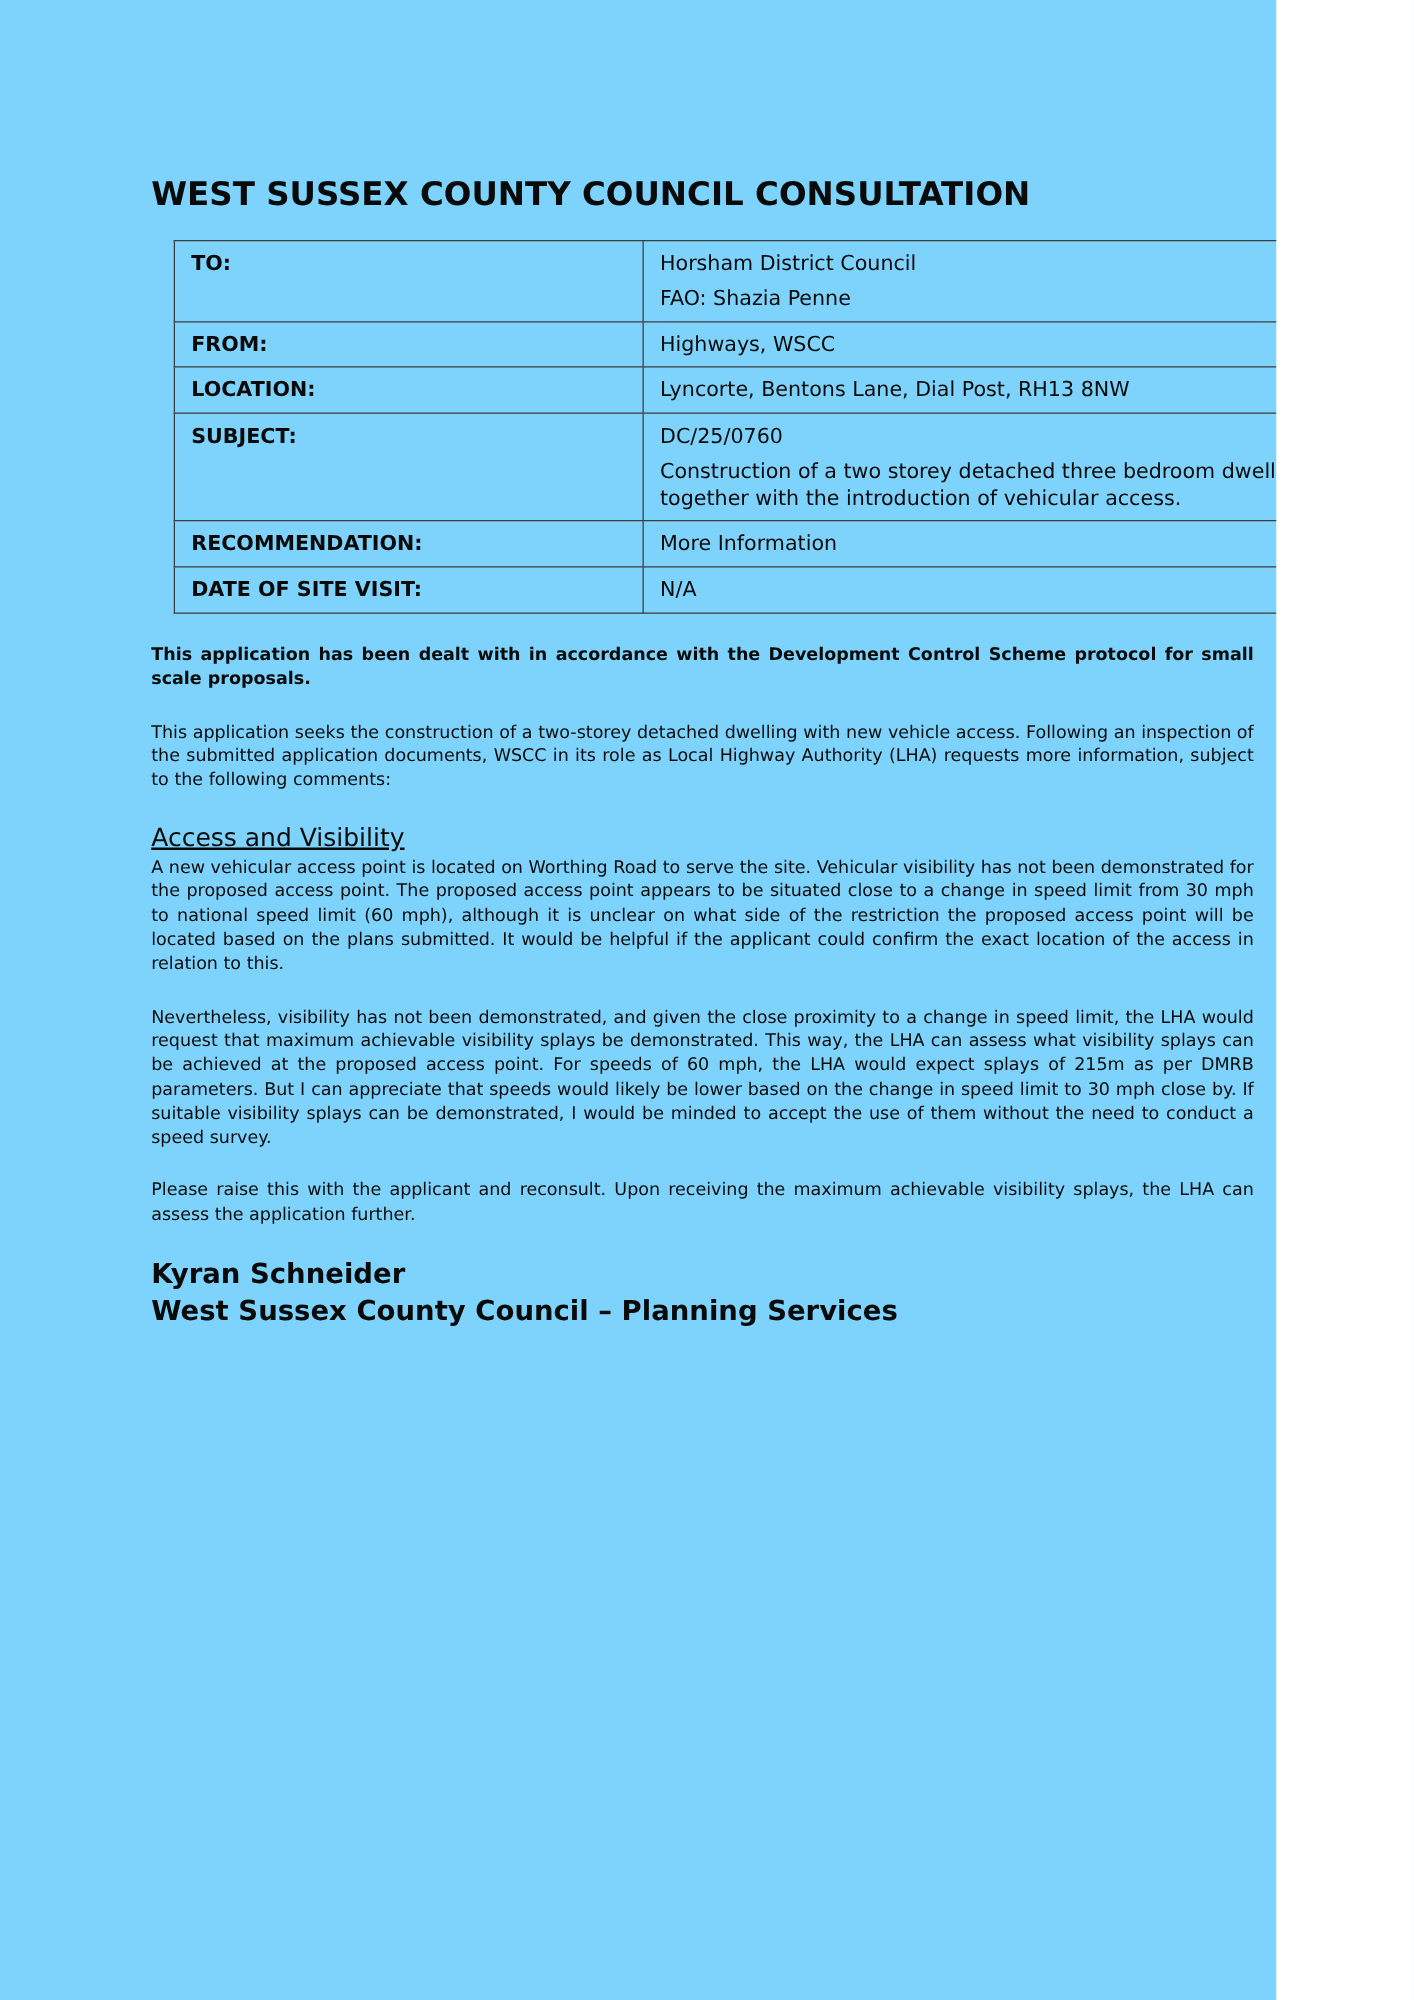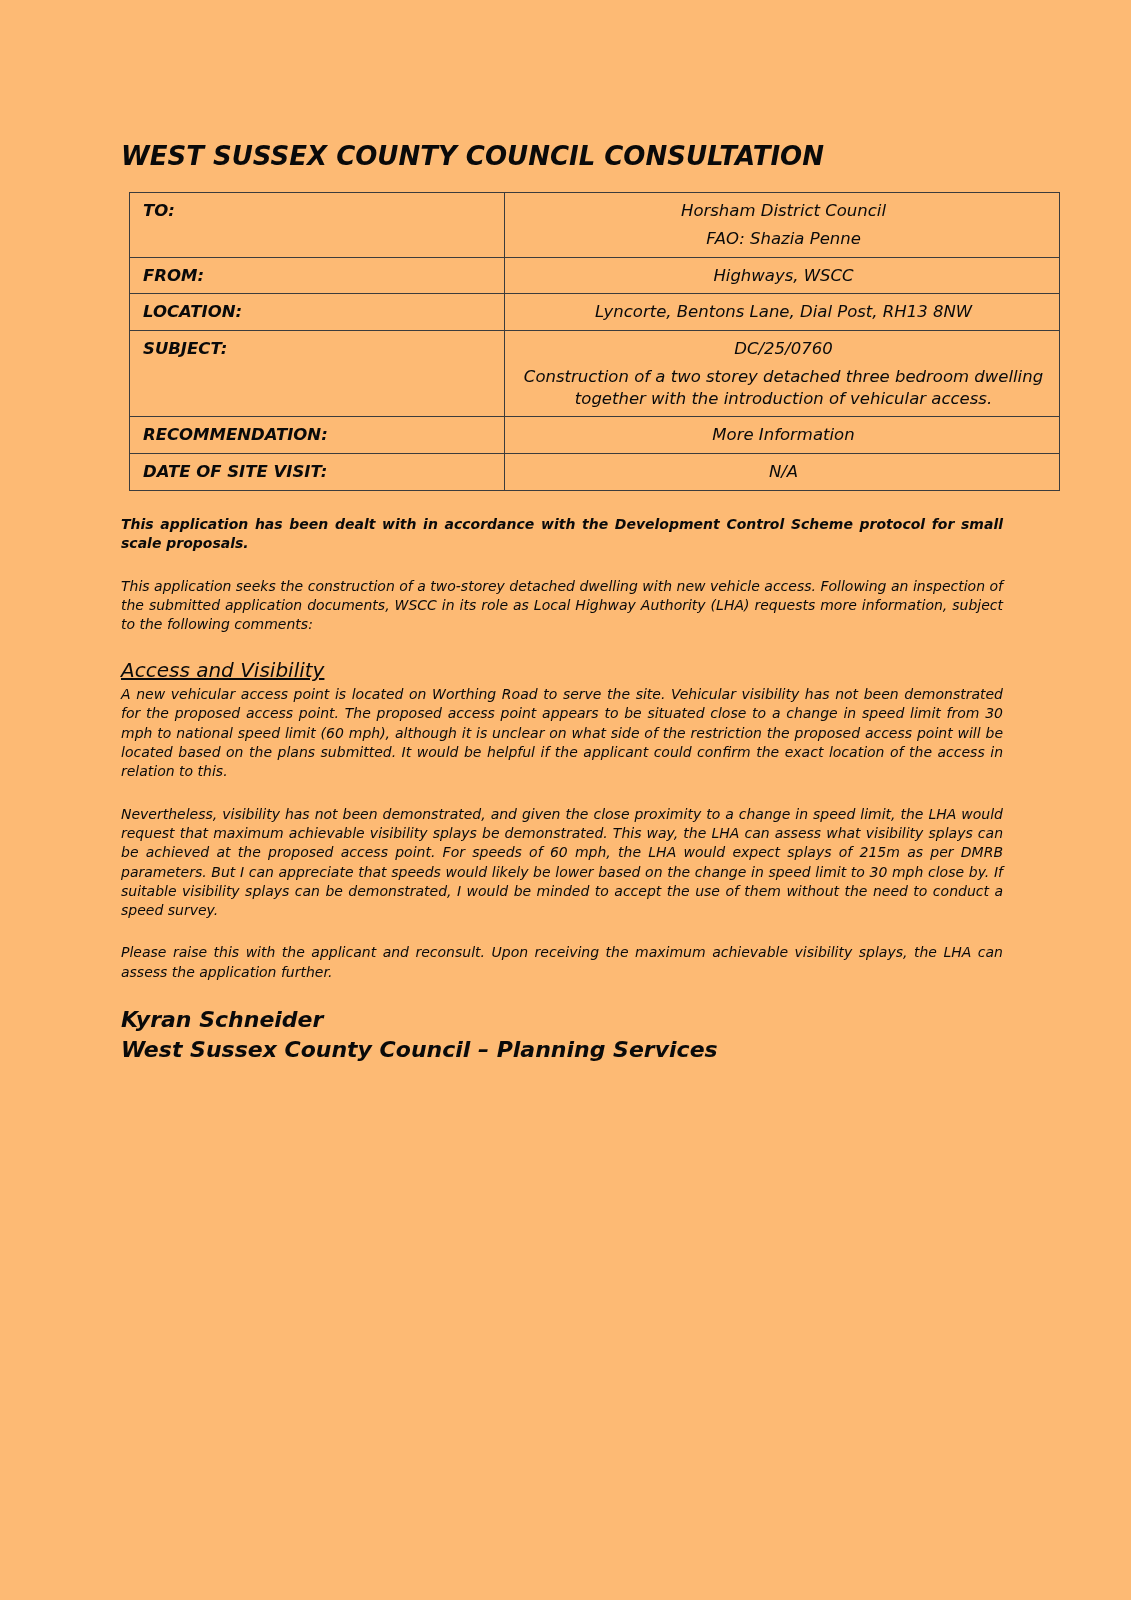--- a/index.html
+++ b/index.html
@@ -2,66 +2,64 @@
 <html><head>
 <meta charset="utf-8">
 <style>
   html, body {
     margin: 0;
     padding: 0;
     background: #ffffff;
   }
   .page {
     position: relative;
-    width: 1131px;
+    width: 1021px;
     height: 1600px;
-    background: #fdba74;
+    background: #7dd3fc;
     color: #0a0a0a;
     font-family: "DejaVu Sans", "Liberation Sans", sans-serif;
     overflow: hidden;
-    font-style: italic;
   }
   .content {
     position: absolute;
     left: 121px;
     top: 141px;
     width: 882px;
   }
   .doc-title {
     font-size: 26px;
     font-weight: bold;
     letter-spacing: 0px;
     margin: 0 0 21px 0;
     color: #0a0a0a;
     white-space: nowrap;
   }
   table.consultation-table {
     border-collapse: collapse;
     width: 882px;
     table-layout: fixed;
-    margin: 0 0 24px 8px;
+    margin: 0 0 24px 18px;
     padding-left: 40px;
   }
   table.consultation-table td {
     border: 1px solid #3c3c3c;
     vertical-align: top;
     font-size: 16.5px;
     line-height: 1.32;
     padding: 7px 10px 7px 13px;
   }
   td.label-cell {
     width: 351px;
     font-weight: bold;
   }
   td.value-cell {
     width: 531px;
   }
   .cell-line {
     margin: 0 0 6px 0;
-    text-align: center;
   }
   .cell-line:last-child {
     margin-bottom: 0;
   }
   .para {
     font-size: 14px;
     line-height: 1.38;
     text-align: justify;
     margin: 0 0 23px 0;
   }

